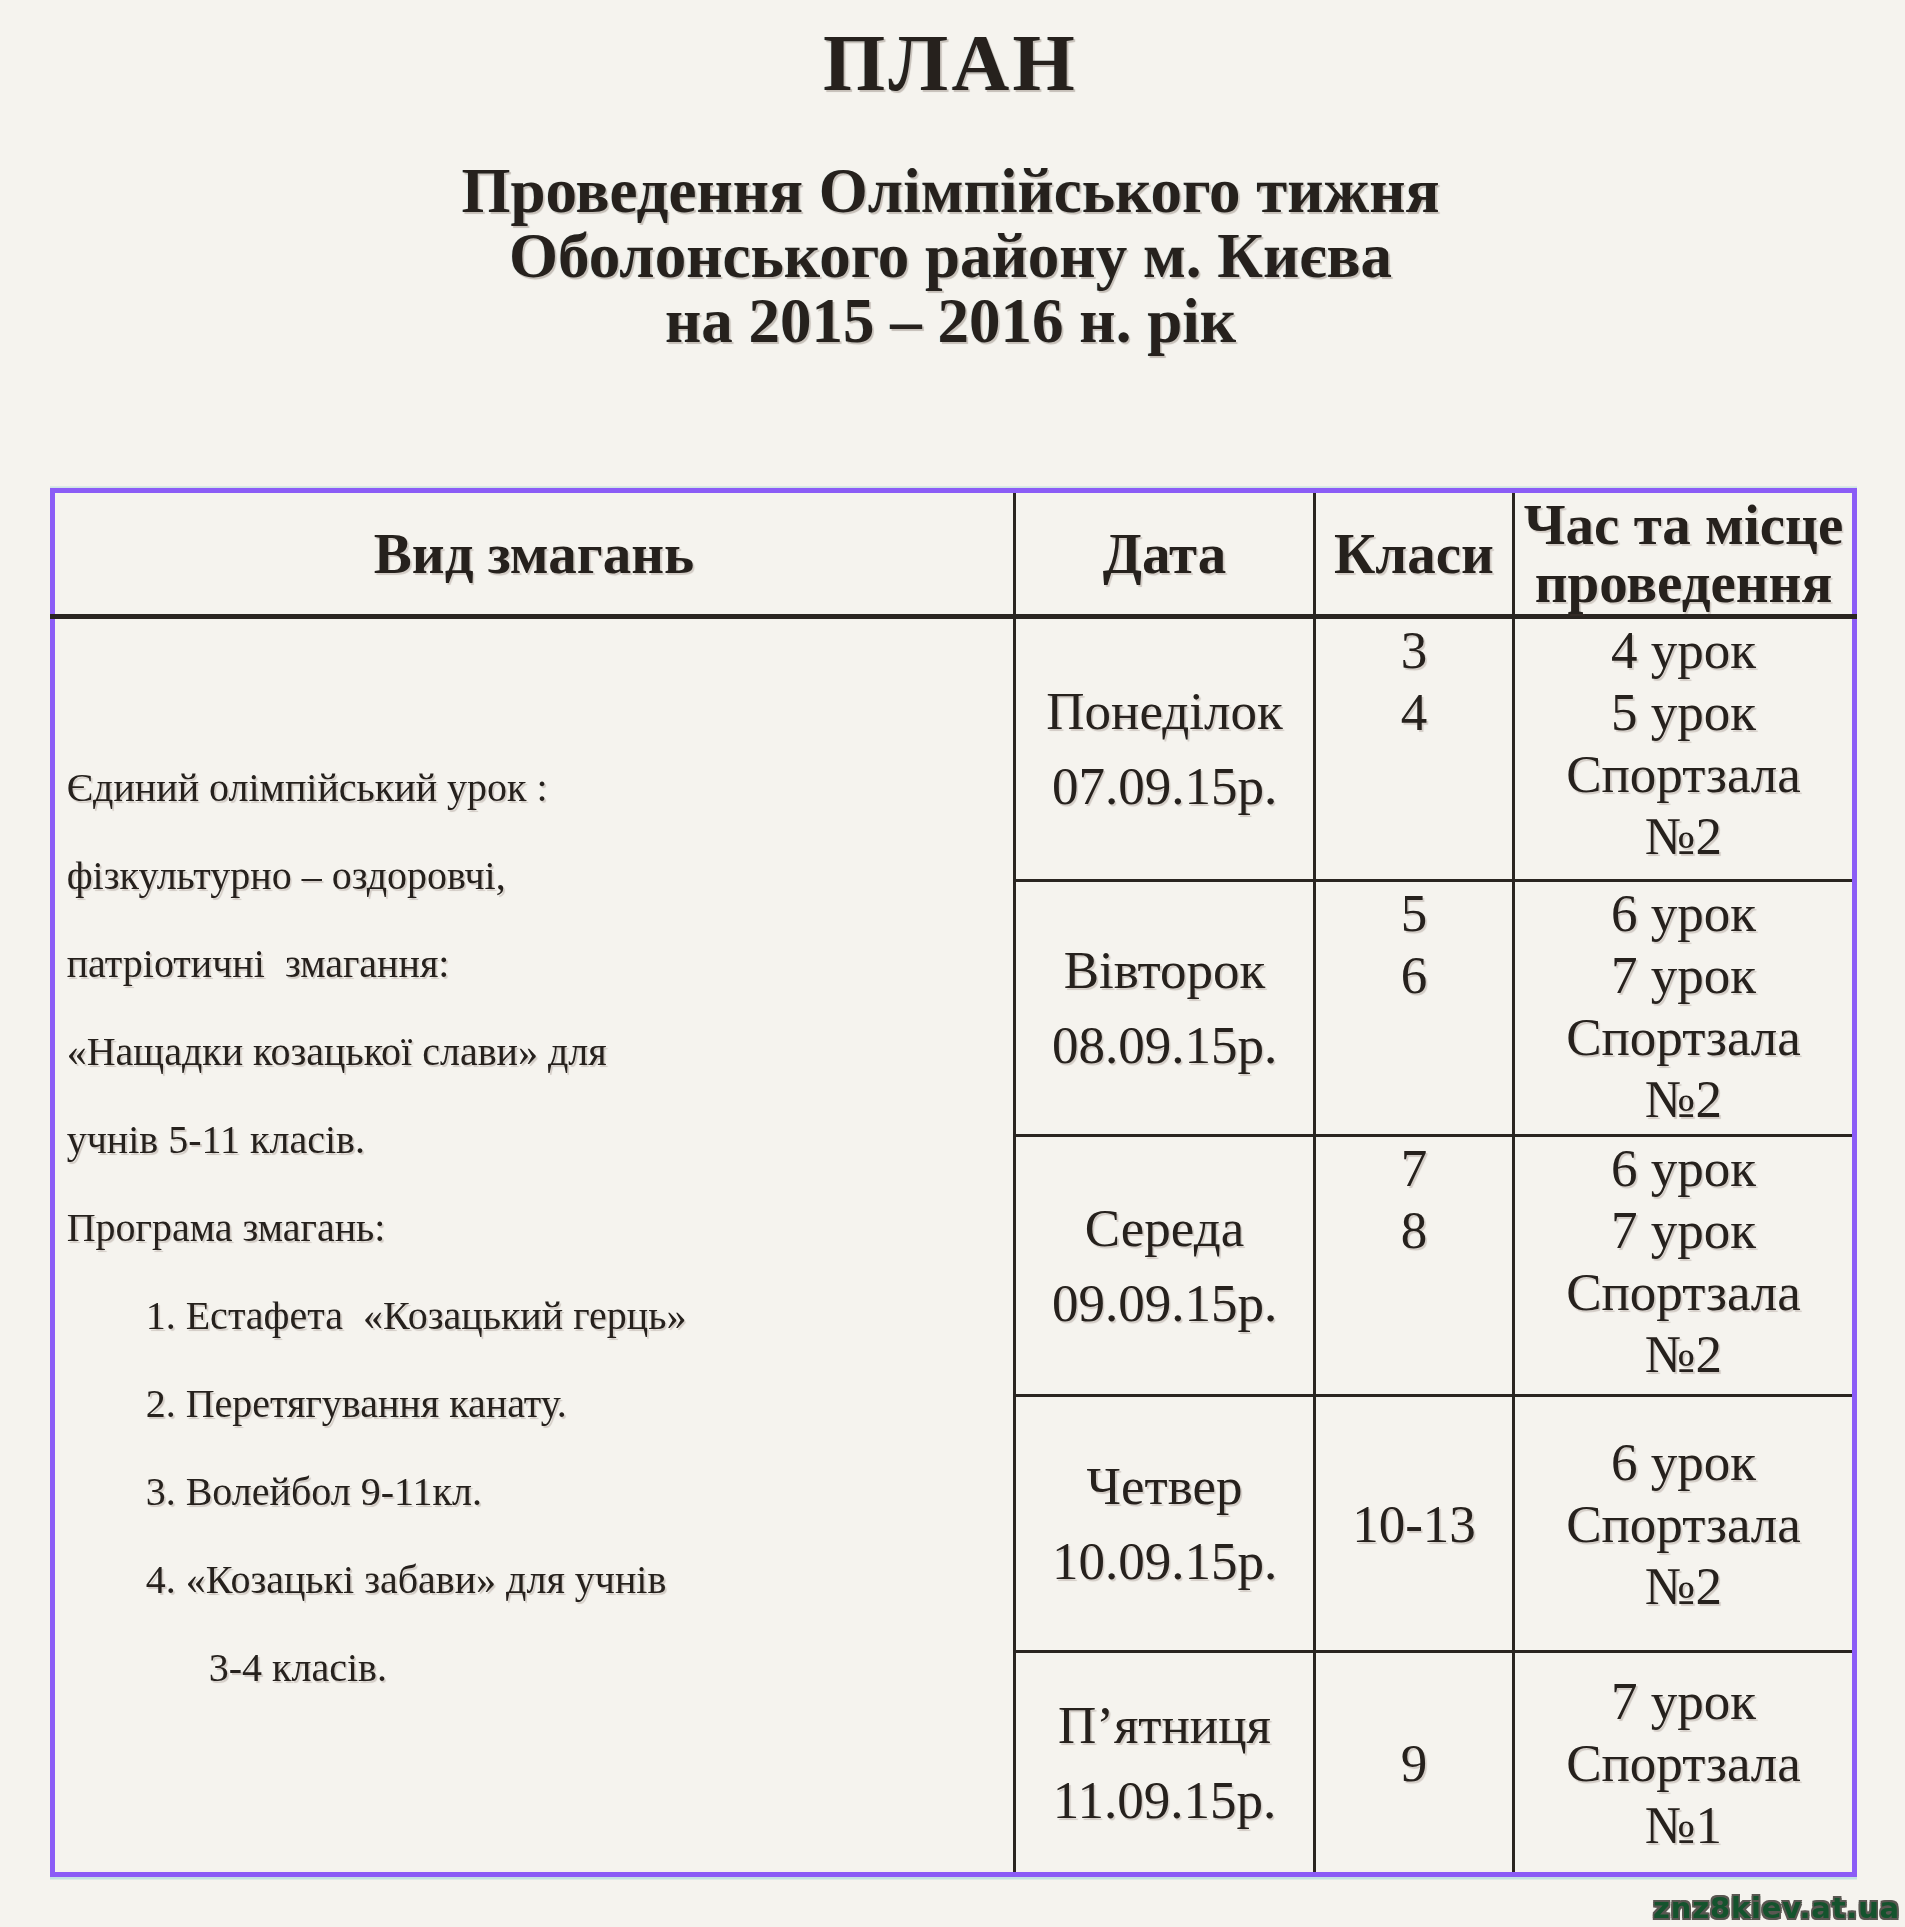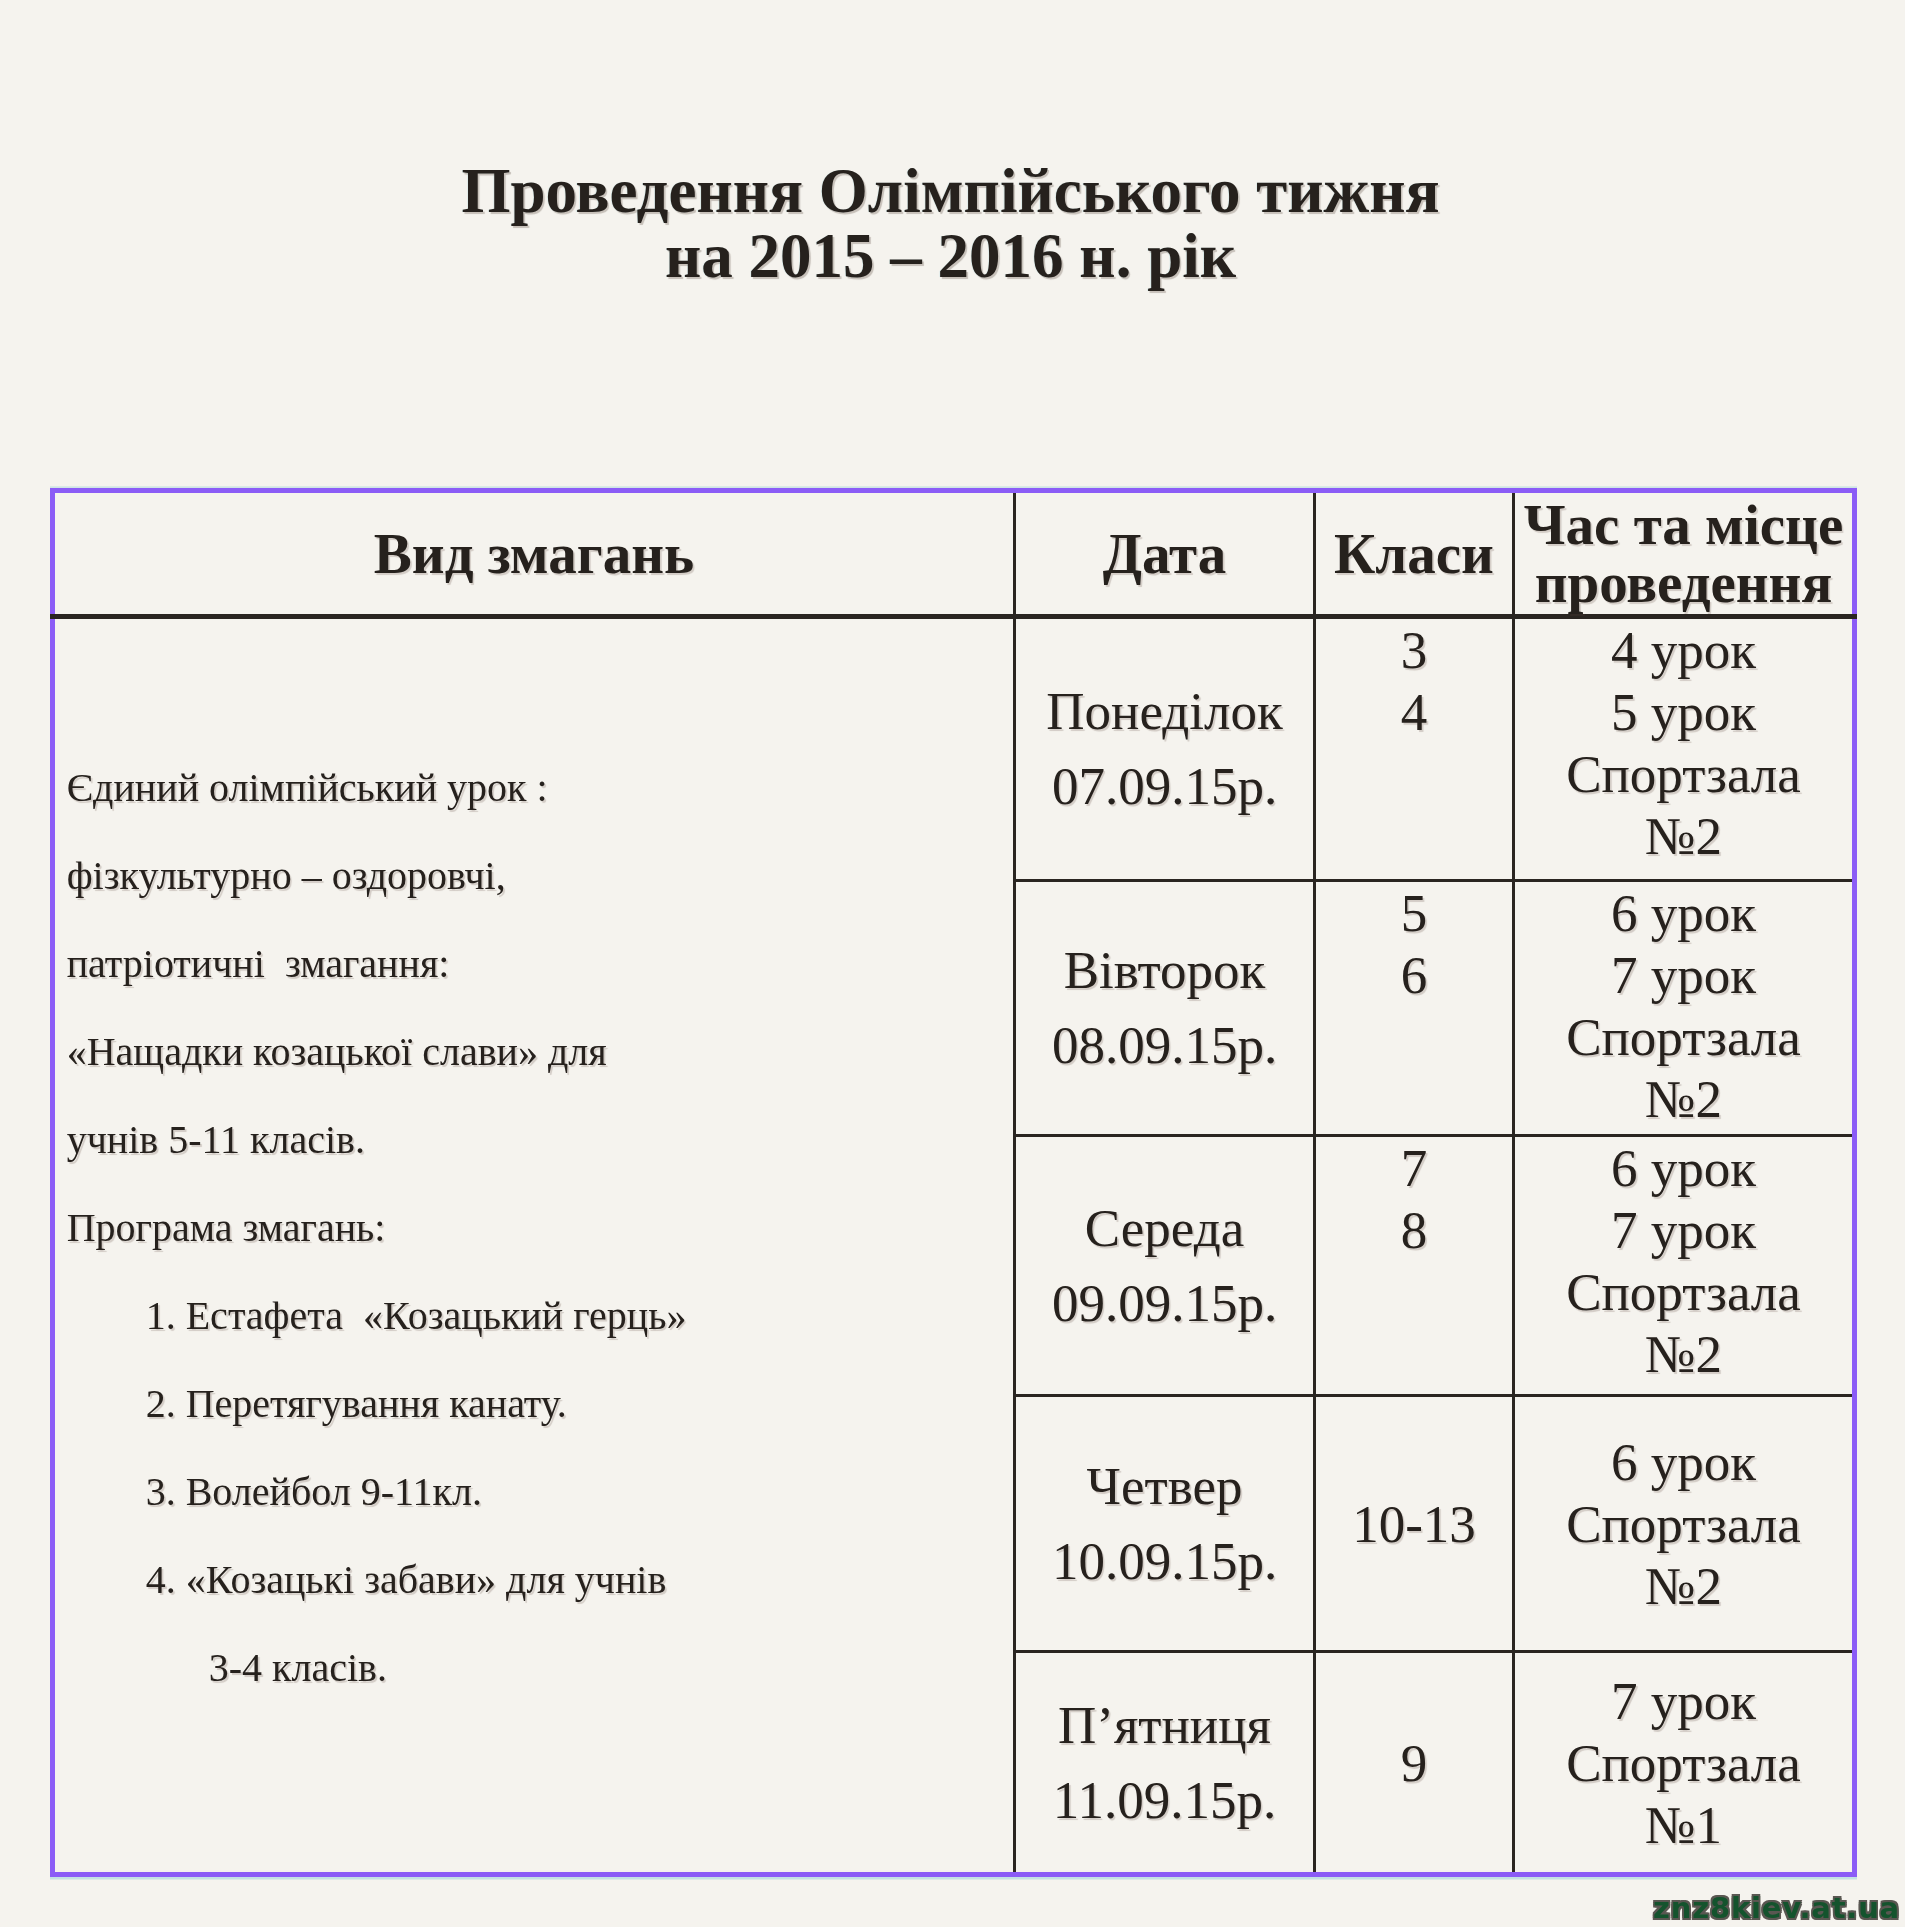--- a/index.html
+++ b/index.html
@@ -80,23 +80,25 @@
       -1.7px  1.7px 0 #5a5752, 1.7px  1.7px 0 #5a5752,
        0   -1.7px 0 #5a5752, 0    1.7px 0 #5a5752,
       -1.7px  0   0 #5a5752, 1.7px  0   0 #5a5752;
   }
 </style>
 </head>
 <body>
 
 <div class="page">
 
+  <div class="title">ПЛАН</div>
 
   <div class="subtitle">
     <div class="subtitle-line">Проведення Олімпійського тижня</div>
+    <div class="subtitle-line">Оболонського району м. Києва</div>
     <div class="subtitle-line">на 2015 – 2016 н. рік</div>
   </div>
 
   <table class="doc-table">
     <colgroup>
       <col style="width:962px">
       <col style="width:300px">
       <col style="width:199px">
       <col style="width:341px">
     </colgroup>

